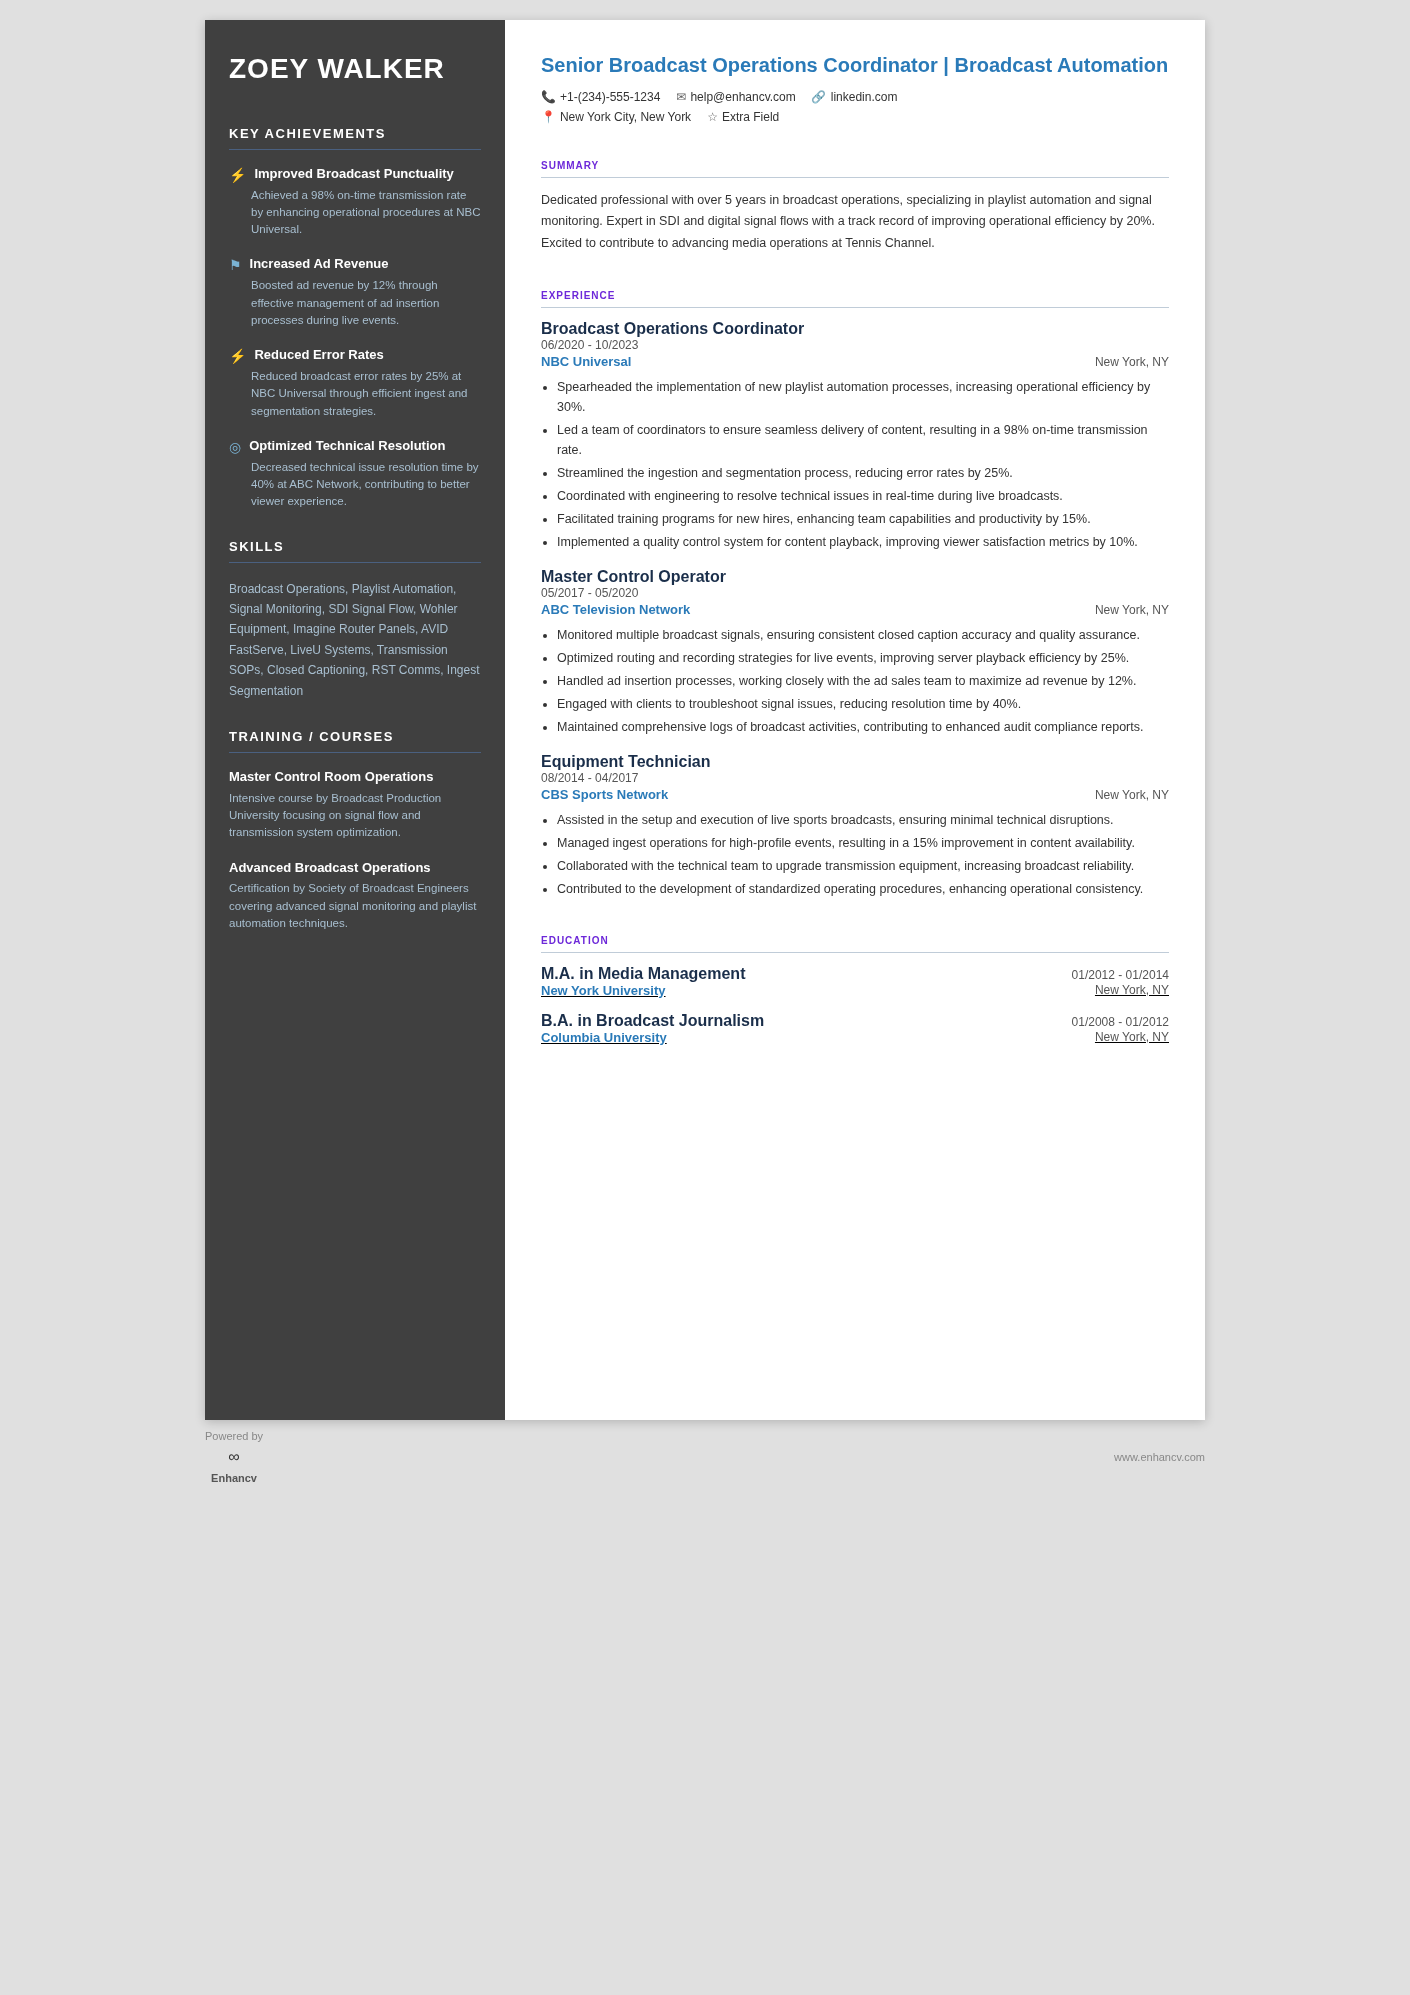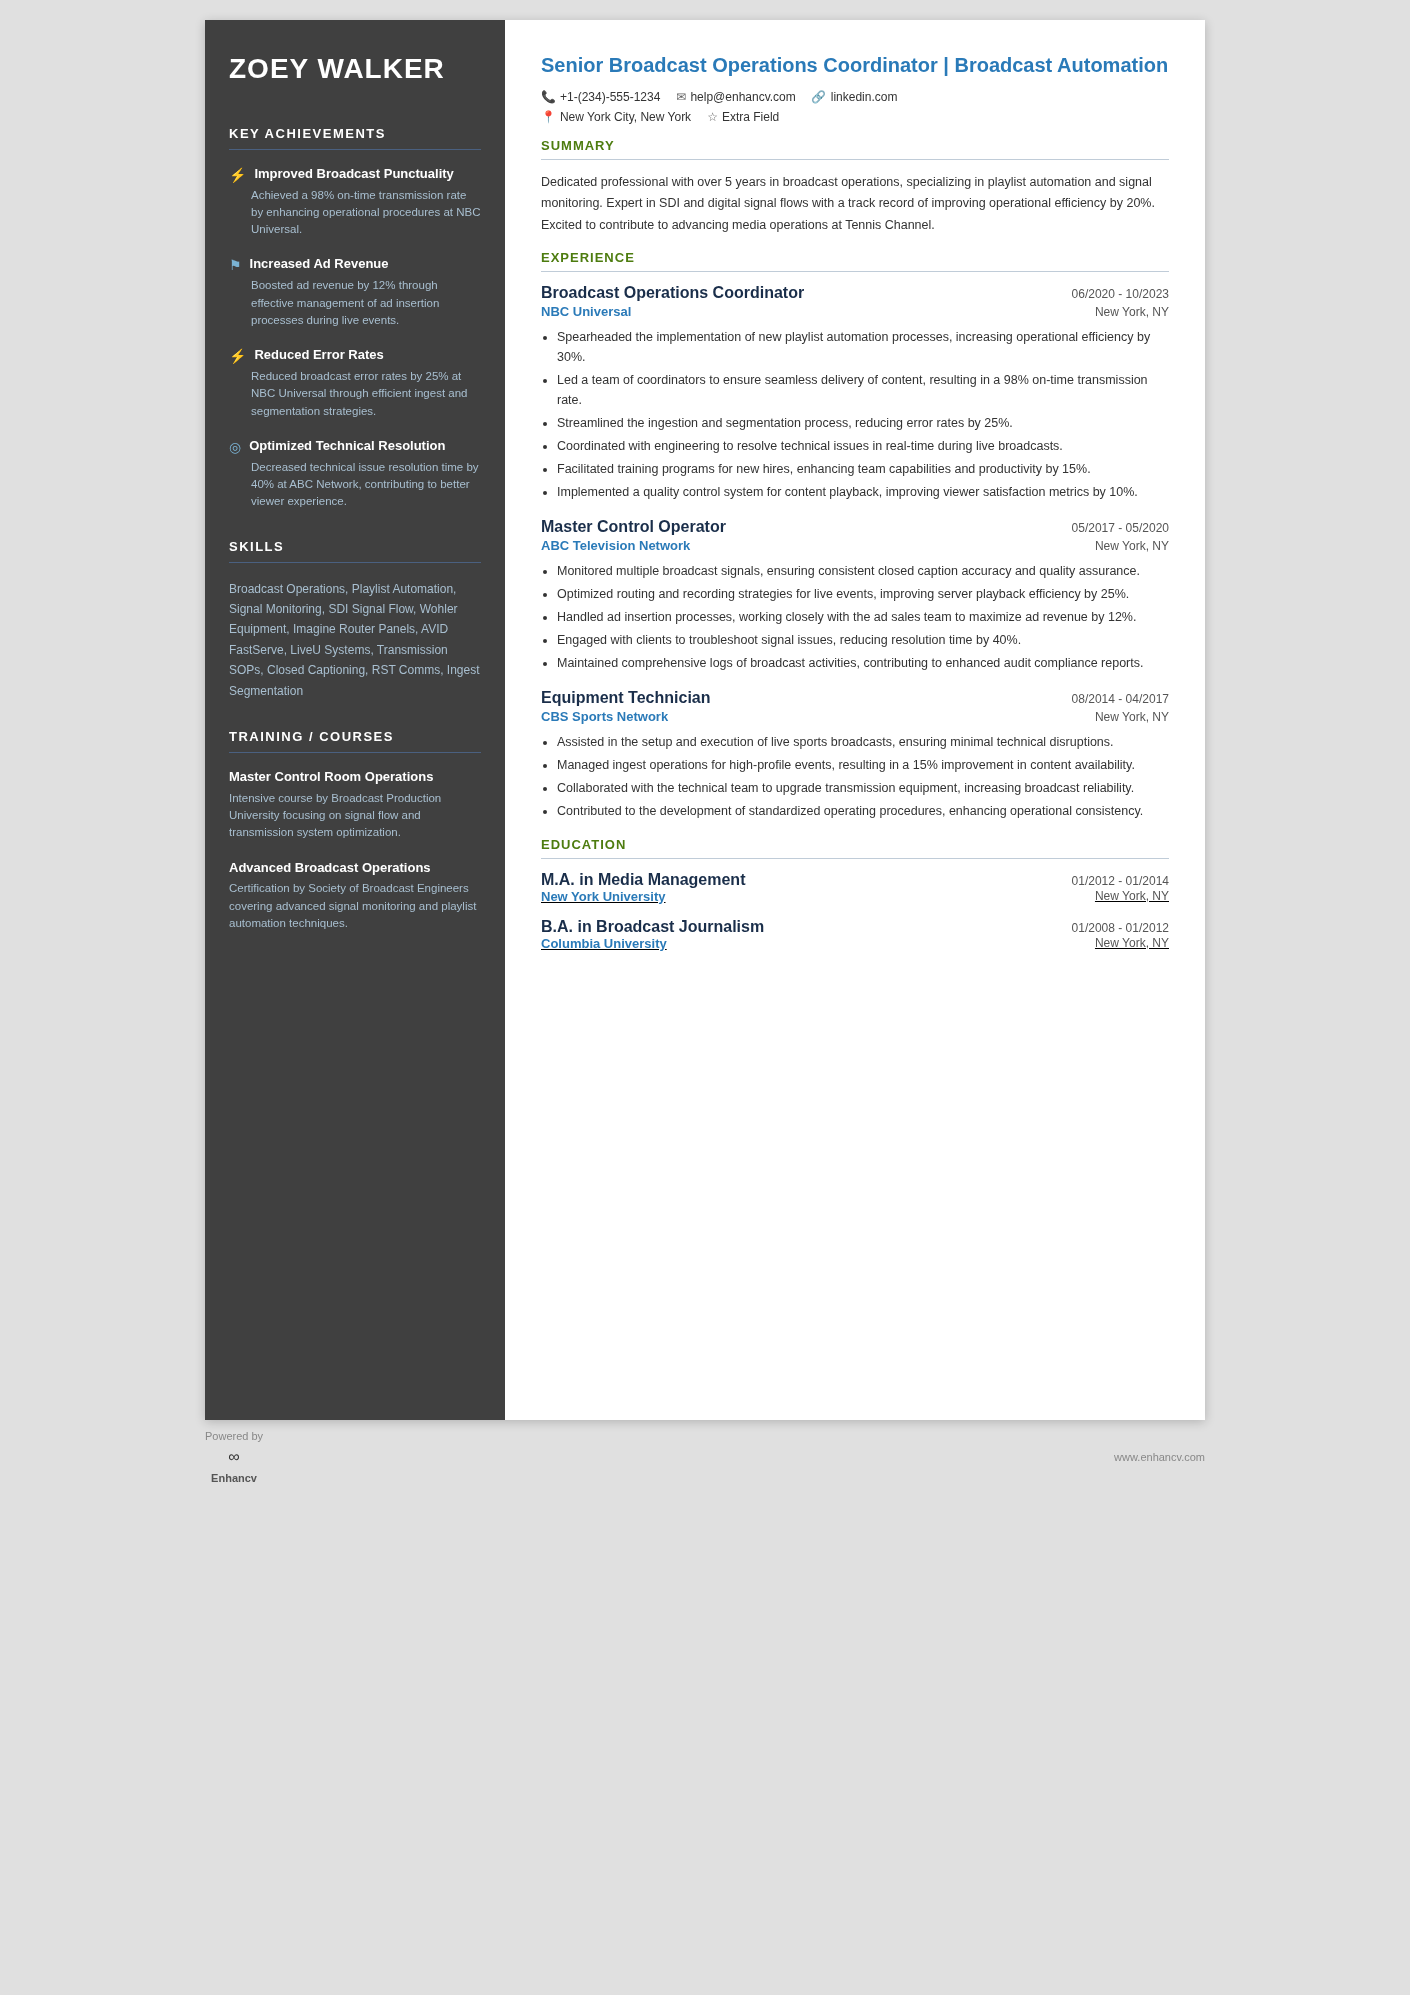--- a/index.html
+++ b/index.html
@@ -120,43 +120,44 @@
     .contact-item {
       display: flex;
       align-items: center;
       gap: 4px;
     }
     .contact-icon {
       color: #666;
       font-size: 12px;
     }
     .main-section-title {
-      font-size: 13px;
+      font-size: 10px;
       font-weight: 700;
       text-transform: uppercase;
       letter-spacing: 1px;
-      color: #4d7c0f;
-      margin-top: 14px;
+      color: #6d28d9;
+      margin-top: 36px;
       margin-bottom: 6px;
     }
     .main-divider {
       border: none;
       border-top: 1.5px solid #c0ccd8;
       margin-bottom: 12px;
     }
     .summary-text {
       font-size: 12.5px;
       color: #333;
       line-height: 1.7;
     }
     .exp-header {
       display: flex;
       justify-content: space-between;
       align-items: baseline;
       margin-bottom: 2px;
+      flex-direction: column;
     }
     .exp-title {
       font-size: 16px;
       font-weight: 700;
       color: #1a2e4a;
     }
     .exp-dates {
       font-size: 12px;
       color: #555;
       white-space: nowrap;

